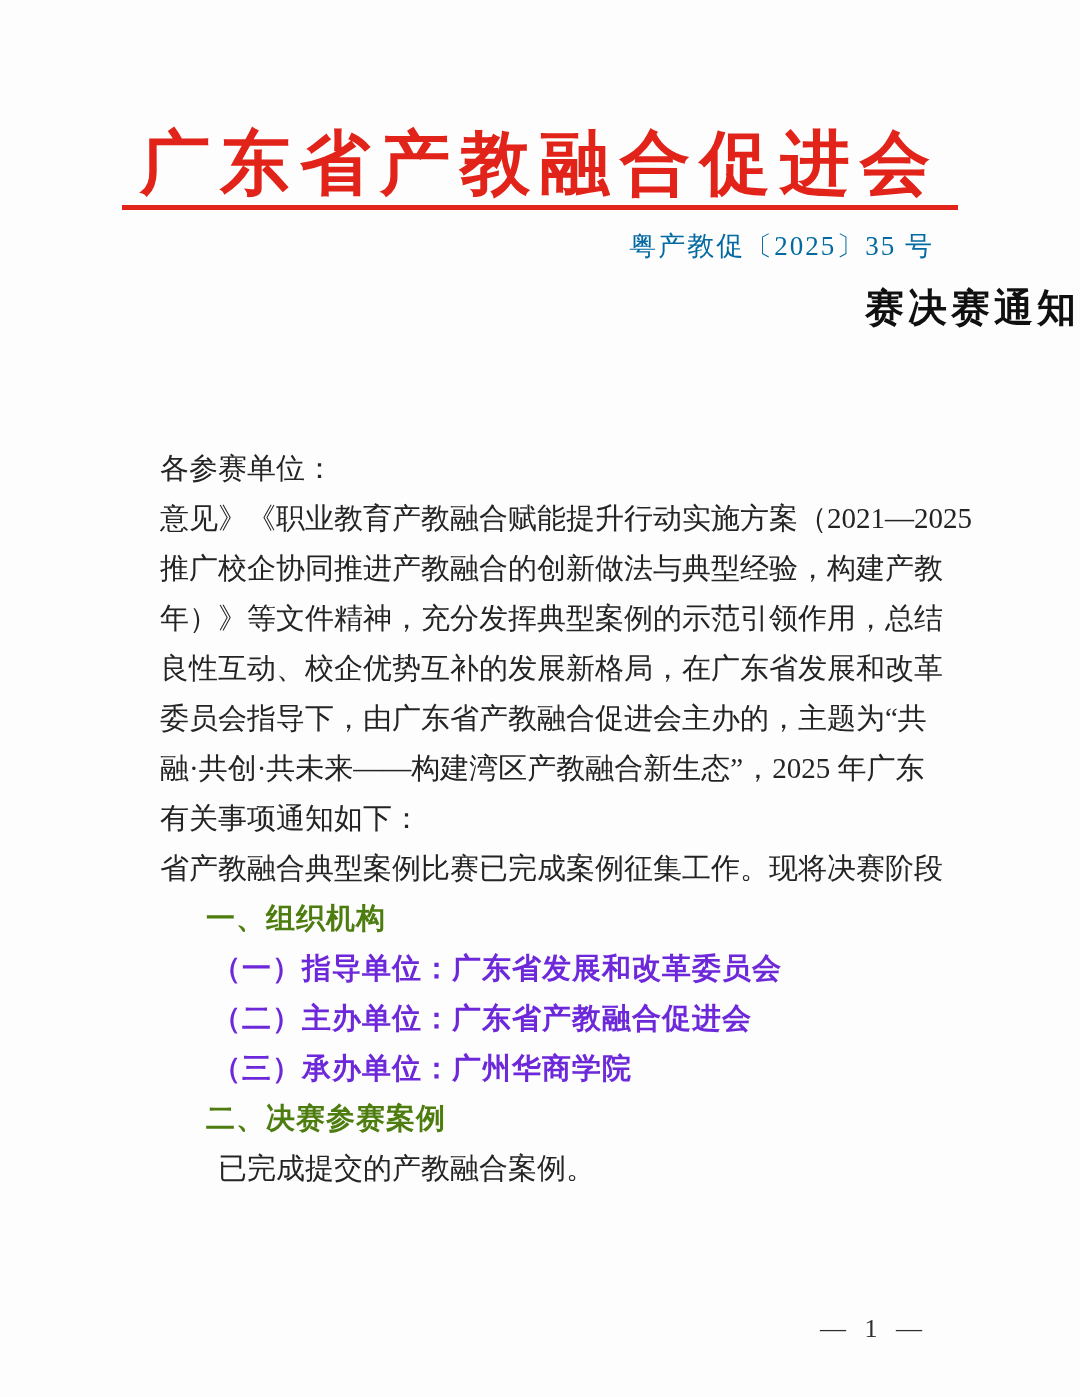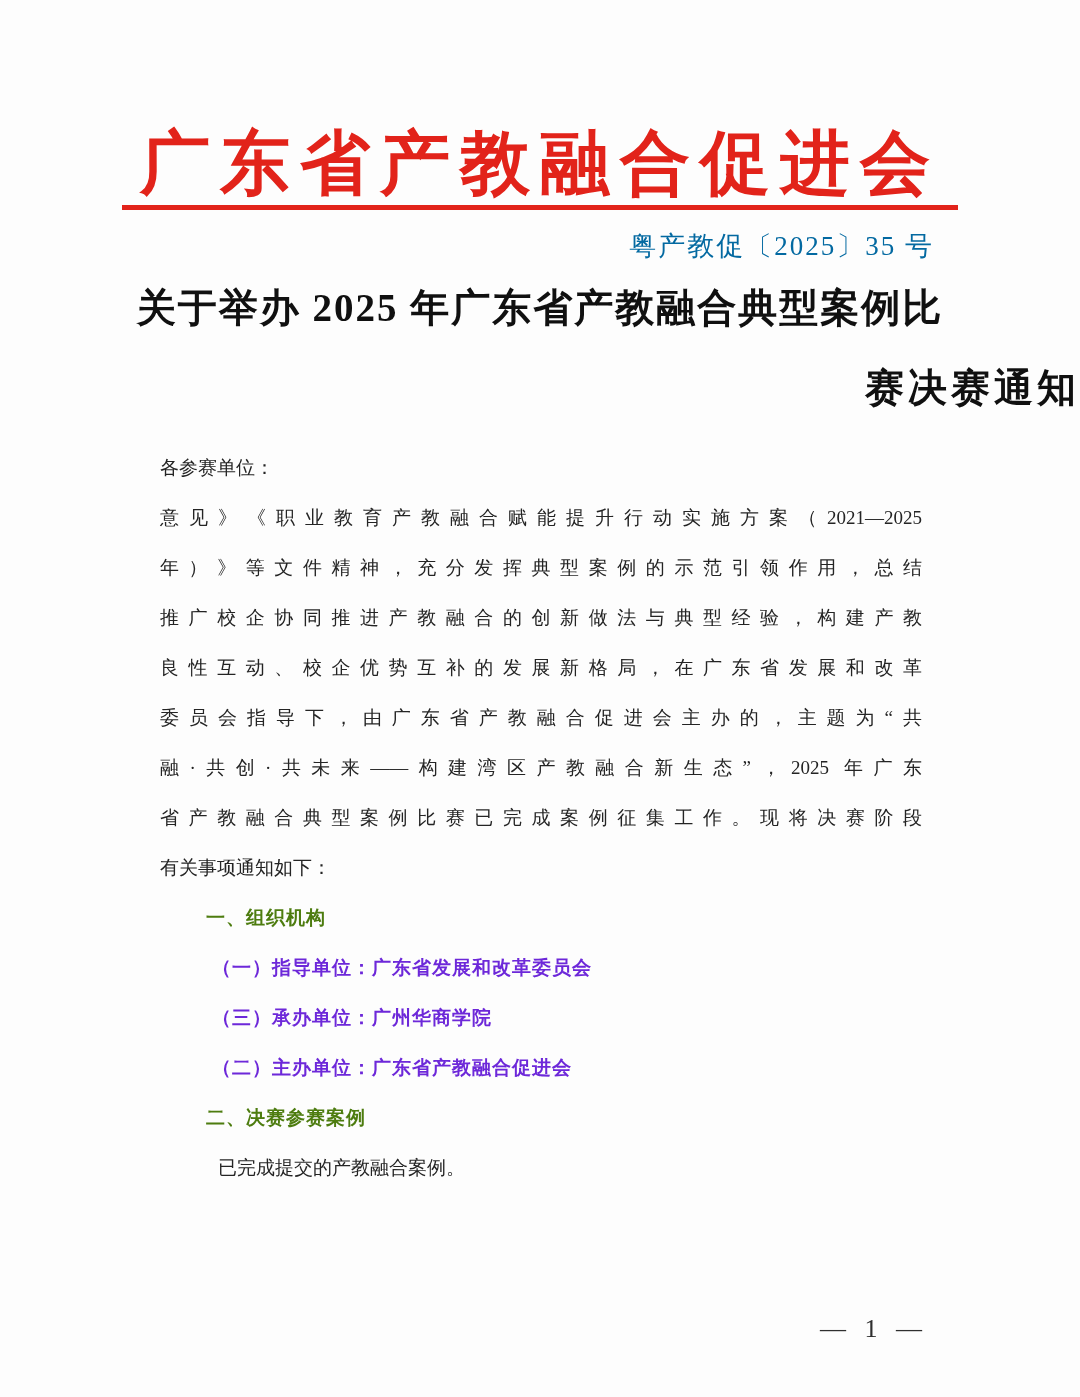--- a/index.html
+++ b/index.html
@@ -68,21 +68,21 @@
   .notice-title .t-line2 {
     letter-spacing: 4px;
     text-align: right;
   }
   
   .body-block {
     position: absolute;
     top: 443px;
     left: 160px;
     width: 762px;
-    font-size: 19px;
+    font-size: 29px;
     color: #242424;
   }
   .bline {
     height: 50px;
     line-height: 50px;
     white-space: nowrap;
   }
   .just {
     text-align: justify;
     text-align-last: justify;
@@ -123,41 +123,40 @@
 
 <div class="page">
 
   <div class="org-header">广东省产教融合促进会</div>
 
   <div class="red-divider"></div>
 
   <div class="doc-number">粤产教促〔2025〕35 号</div>
 
   <div class="notice-title">
-    <div class="t-line">关于举办 2025 年广东省产教融合典型案例比</div>
     <div class="t-line t-line2">赛决赛通知</div>
   </div>
 
   <div class="body-block">
     <div class="bline">各参赛单位：</div>
 
     <div class="bline just">意见》《职业教育产教融合赋能提升行动实施方案（2021—2025</div>
+    <div class="bline just">推广校企协同推进产教融合的创新做法与典型经验，构建产教</div>
     <div class="bline just">年）》等文件精神，充分发挥典型案例的示范引领作用，总结</div>
-    <div class="bline just">推广校企协同推进产教融合的创新做法与典型经验，构建产教</div>
     <div class="bline just">良性互动、校企优势互补的发展新格局，在广东省发展和改革</div>
     <div class="bline just">委员会指导下，由广东省产教融合促进会主办的，主题为“共</div>
     <div class="bline just">融·共创·共未来——构建湾区产教融合新生态”，2025 年广东</div>
+    <div class="bline">有关事项通知如下：</div>
     <div class="bline just">省产教融合典型案例比赛已完成案例征集工作。现将决赛阶段</div>
-    <div class="bline">有关事项通知如下：</div>
 
     <div class="bline sec-heading">一、组织机构</div>
 
     <div class="bline sec-item">（一）指导单位：广东省发展和改革委员会</div>
+    <div class="bline sec-item">（二）主办单位：广东省产教融合促进会</div>
     <div class="bline sec-item">（三）承办单位：广州华商学院</div>
-    <div class="bline sec-item">（二）主办单位：广东省产教融合促进会</div>
 
     <div class="bline sec-heading">二、决赛参赛案例</div>
 
     <div class="bline plain-indent">已完成提交的产教融合案例。</div>
   </div>
 
   <div class="page-number">— 1 —</div>
 
 </div>
 

